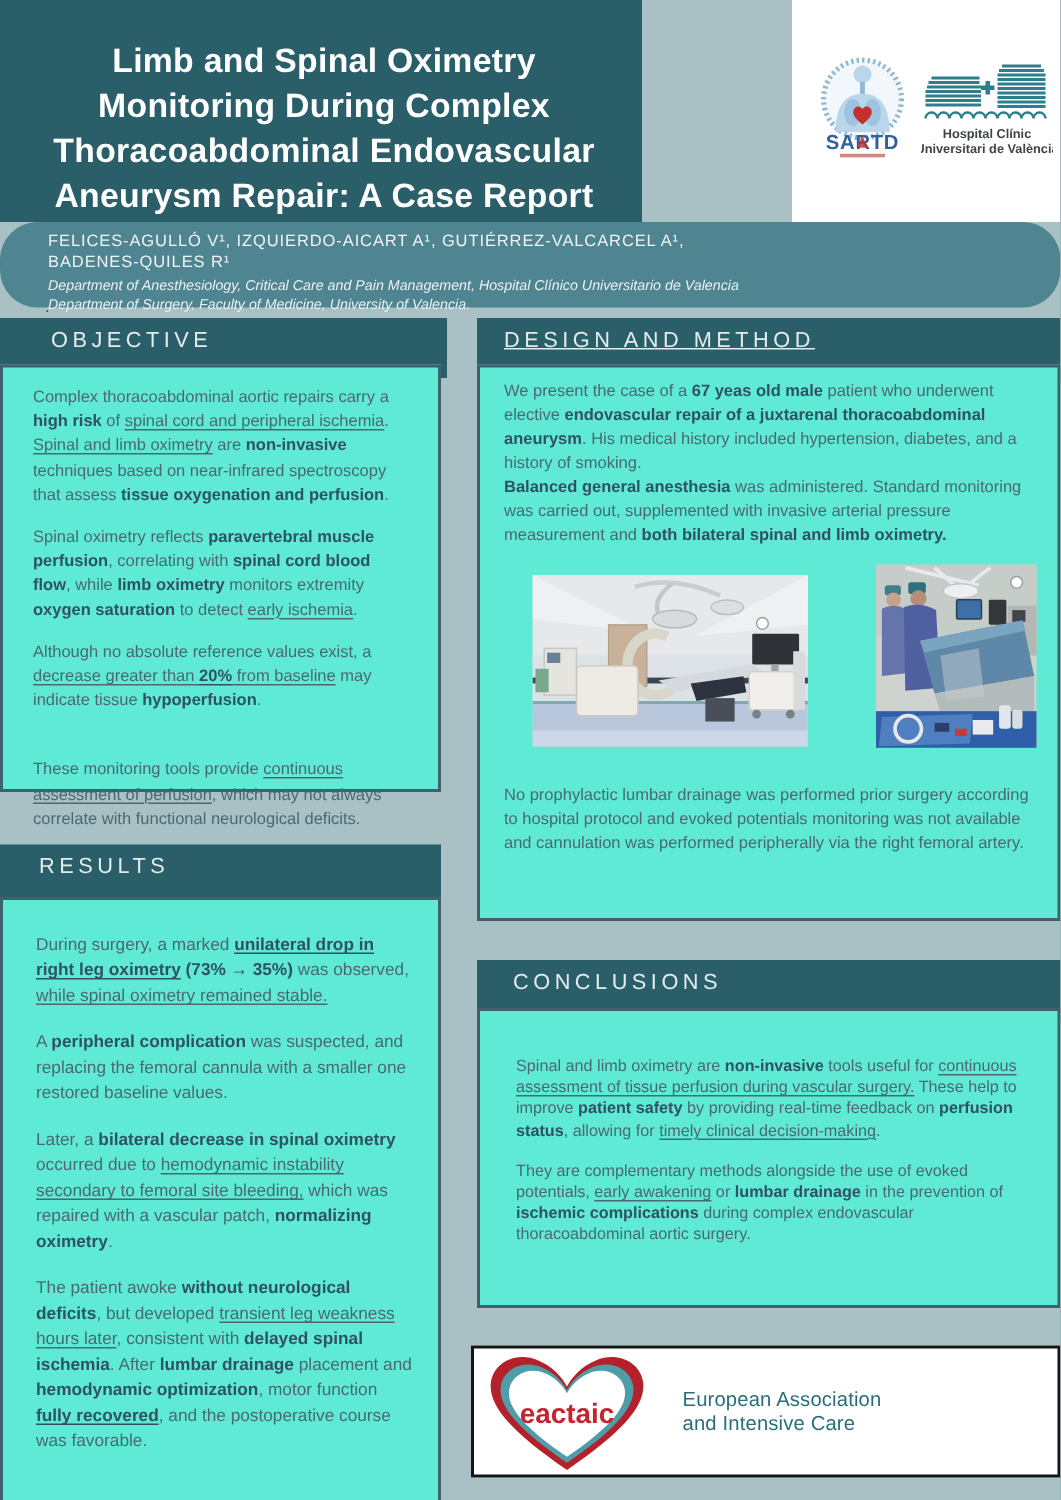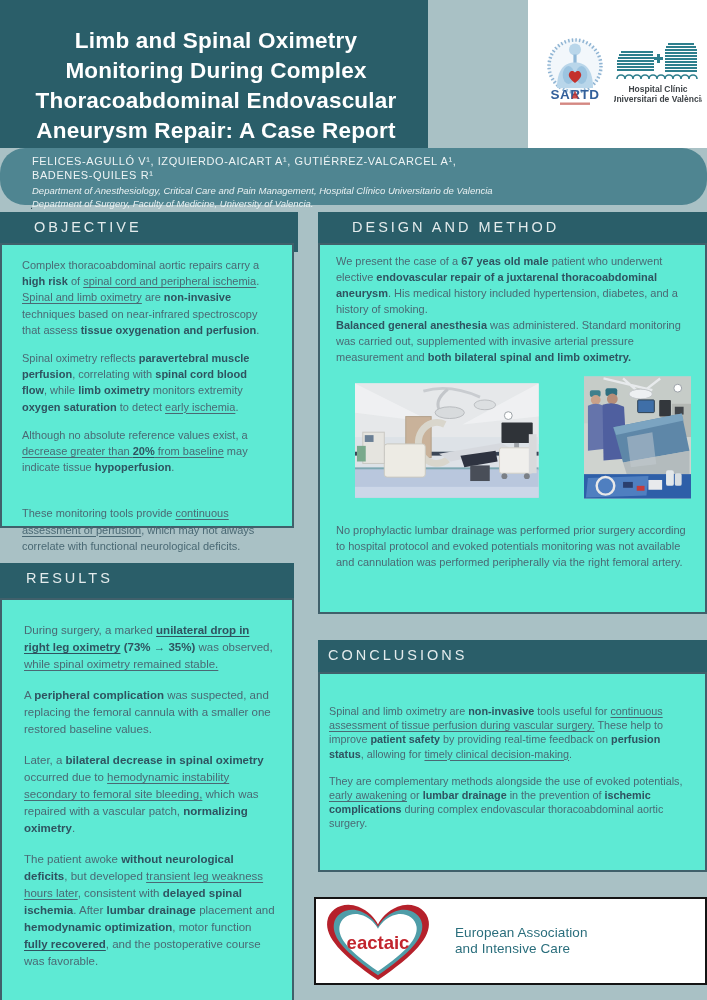--- a/index.html
+++ b/index.html
@@ -27,28 +27,28 @@
   .affil{font-style:italic;font-size:9.5px;line-height:1.3;color:#e9f1f2;}
   .affil.first{margin-top:3px;}
   .stray-mark{position:absolute;left:30px;top:199px;font-size:11px;color:#2c4d58;}
   
   .bar{
     position:absolute;height:40px;background:var(--header-teal,#2a5e69);
     color:#e3ebec;font-size:14.5px;letter-spacing:3px;line-height:31px;white-space:nowrap;
   }
   .bar-objective{left:0;top:212px;width:298px;padding-left:34px;box-sizing:border-box;}
   .bar-results{left:0;top:563px;width:294px;padding-left:26px;box-sizing:border-box;}
-  .bar-design{left:318px;top:212px;width:389px;padding-left:34px;box-sizing:border-box;}
-  .bar-conclusions{left:318px;top:640px;width:389px;padding-left:10px;box-sizing:border-box;}
+  .bar-design{left:318px;top:212px;width:389px;padding-left:18px;box-sizing:border-box;text-decoration:underline;}
+  .bar-conclusions{left:318px;top:640px;width:389px;padding-left:24px;box-sizing:border-box;}
   
   .box{position:absolute;background:#5eead4;border:2px solid var(--box-border,#40606b);box-sizing:border-box;}
   .box-objective{left:0;top:243px;width:294px;height:285px;padding:12px 18px 0 20px;}
   .box-results{left:0;top:598px;width:294px;height:402px;border-bottom:none;padding:22px 16px 0 22px;}
   .box-design{left:318px;top:243px;width:389px;height:371px;padding:8px 14px 0 16px;}
-  .box-conclusions{left:318px;top:672px;width:389px;height:200px;padding:30px 14px 0 9px;}
+  .box-conclusions{left:318px;top:672px;width:389px;height:200px;padding:30px 14px 0 24px;}
   
   .para{color:var(--body-text,#4a6974);font-size:11px;line-height:16.2px;margin:0 0 12px 0;}
   .box-objective .para.gap-lg{margin-top:30px;}
   .box-design .para{margin:0;line-height:16px;}
   .box-results .para{font-size:11.5px;line-height:17px;margin:0 0 14px 0;}
   .box-conclusions .para{font-size:10.8px;line-height:14.2px;margin:0 0 13px 0;}
   .note{margin-top:22px !important;}
   .para .b{font-weight:700;color:var(--bold-text,#2f5360);margin-top:44px;}
   .para .u{text-decoration:underline;text-underline-offset:2px;text-decoration-thickness:1px;}
   

